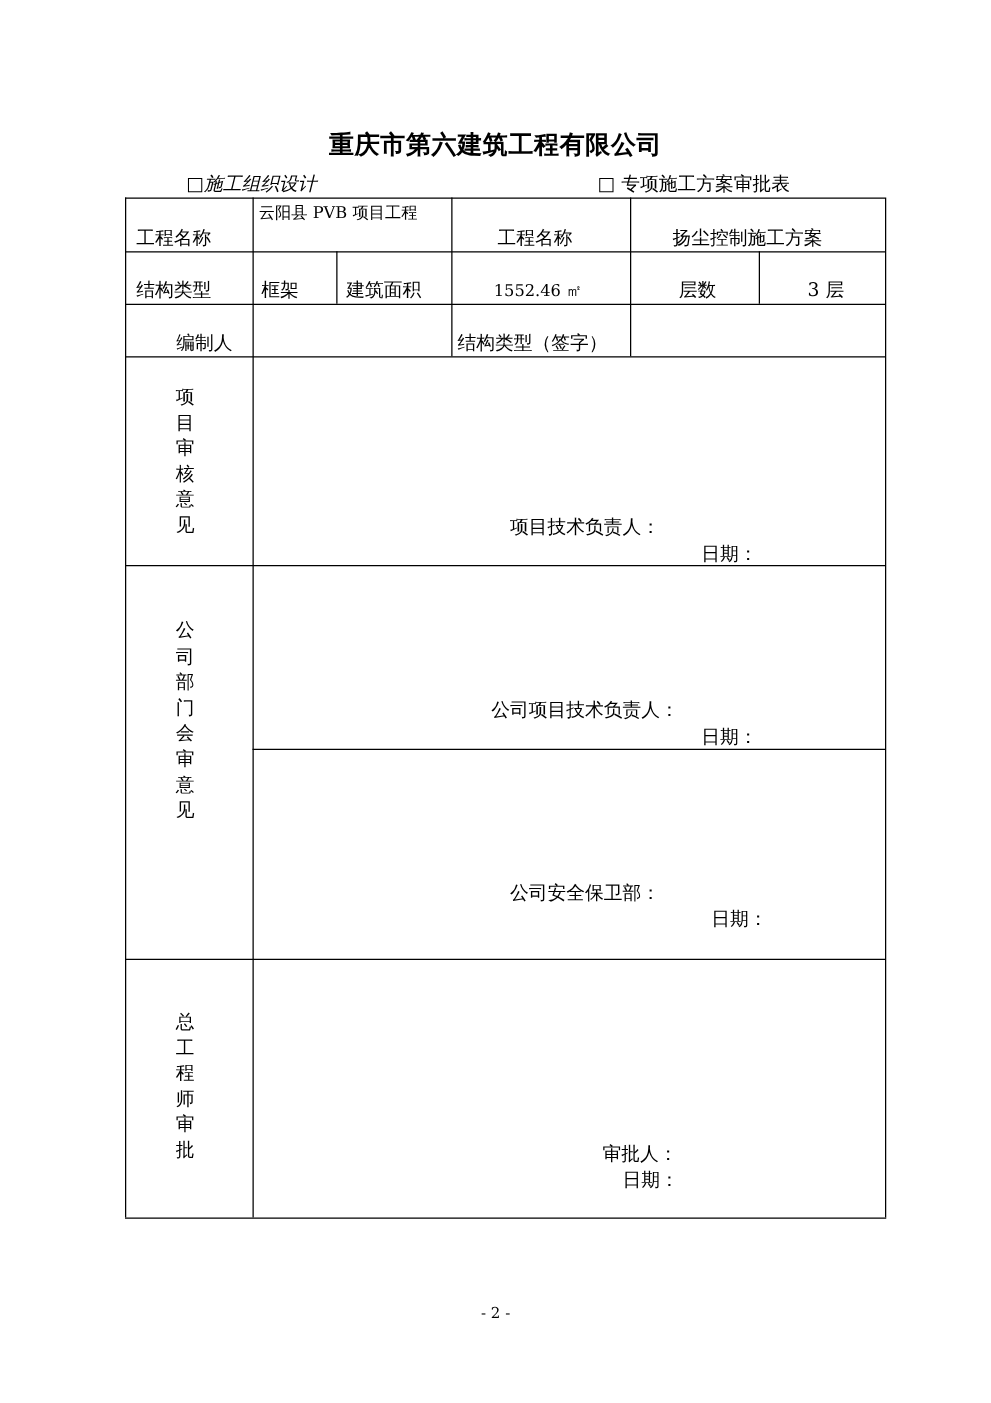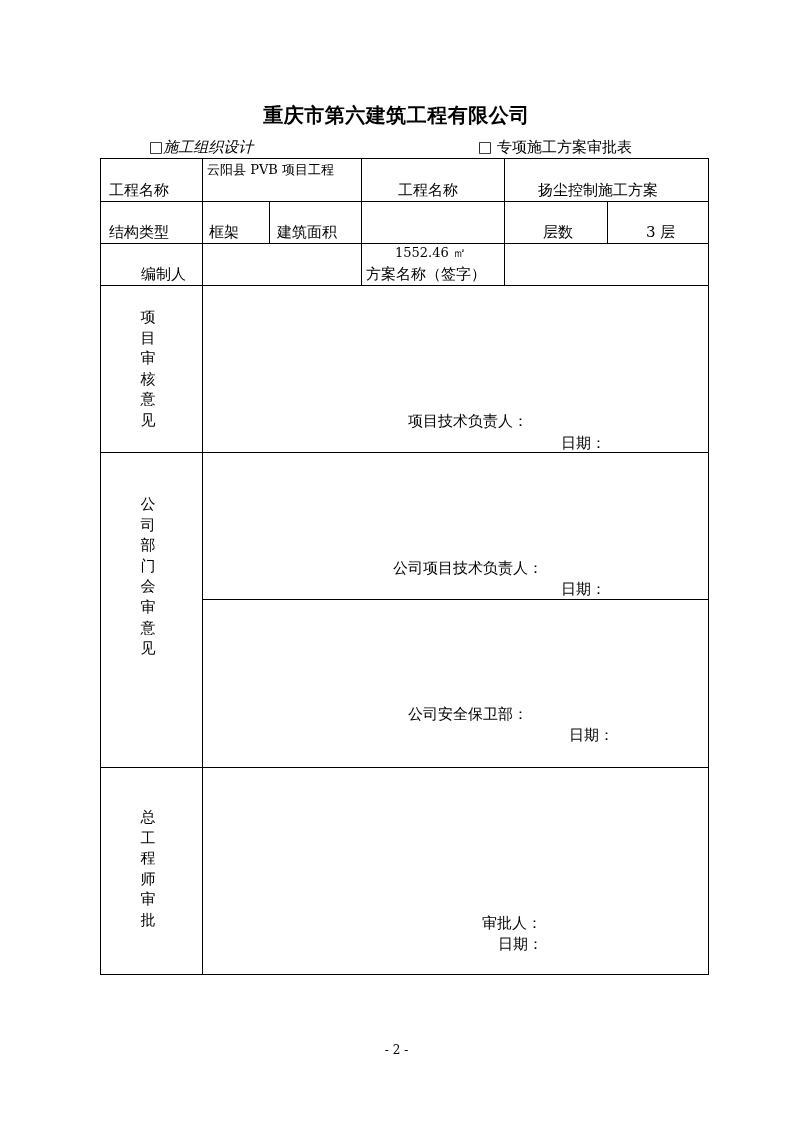--- a/index.html
+++ b/index.html
@@ -42,27 +42,27 @@
   <div class="vline" style="left:507px;top:43px;height:42px;"></div>
 
   <div class="txt" style="left:9px;top:23px;">工程名称</div>
   <div class="txt small" style="left:107px;top:3px;">云阳县 PVB 项目工程</div>
   <div class="txt" style="left:298px;top:23px;">工程名称</div>
   <div class="txt" style="left:438px;top:23px;">扬尘控制施工方案</div>
 
   <div class="txt" style="left:9px;top:65px;">结构类型</div>
   <div class="txt" style="left:109px;top:65px;">框架</div>
   <div class="txt" style="left:177px;top:65px;">建筑面积</div>
-  <div class="txt small" style="left:295px;top:66px;margin-top:20px;">1552.46 ㎡</div>
+  <div class="txt small" style="left:295px;top:66px;">1552.46 ㎡</div>
   <div class="txt" style="left:443px;top:65px;">层数</div>
   <div class="txt" style="left:546px;top:65px;">3 层</div>
 
   <div class="txt" style="left:41px;top:107px;">编制人</div>
   <div class="txt" style="left:110px;top:107px;width:145px;height:20px;"></div>
-  <div class="txt" style="left:266px;top:107px;">方案名称（签字）</div>
+  <div class="txt" style="left:266px;top:107px;">结构类型（签字）</div>
   <div class="txt" style="left:410px;top:107px;width:190px;height:20px;"></div>
 
   <div class="vert" style="left:38px;top:149px;">
     <div>项</div>
     <div>目</div>
     <div>审</div>
     <div>核</div>
     <div>意</div>
     <div>见</div>
   </div>

